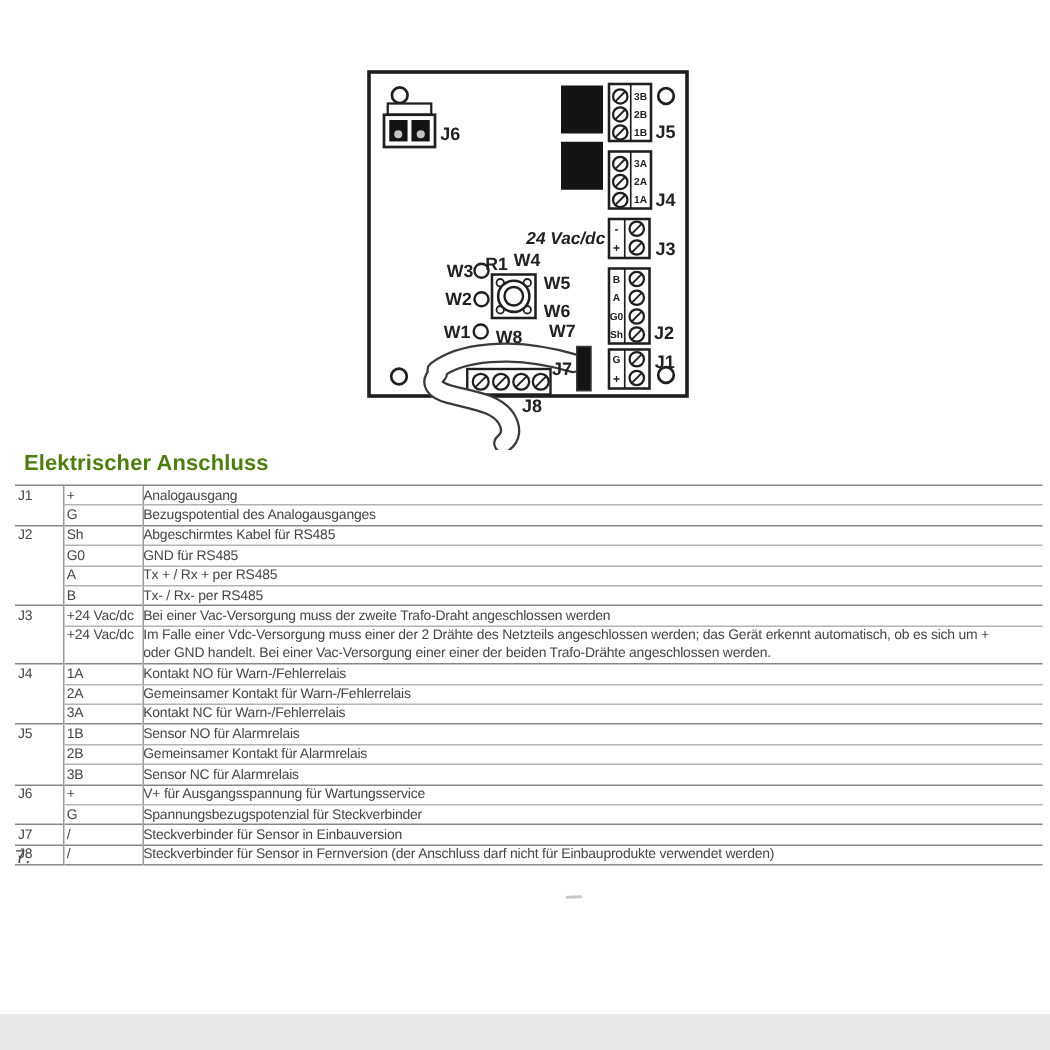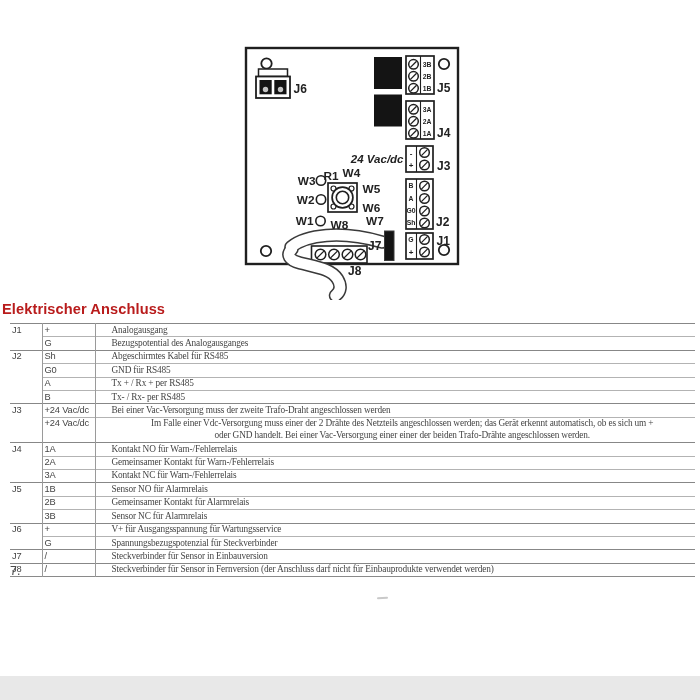--- a/index.html
+++ b/index.html
@@ -10,43 +10,43 @@
   
   .diagram-wrap{position:absolute;left:0;top:0;width:700px;height:300px;}
   svg text{fill:#222;}
   .jlabel{font:bold 12px "Liberation Sans",sans-serif;}
   .wlabel{font:bold 11.8px "Liberation Sans",sans-serif;}
   .pinlabel{font:bold 6.8px "Liberation Sans",sans-serif;}
   .pinlabel-lg{font:bold 8px "Liberation Sans",sans-serif;}
   .vaclabel{font:italic bold 11.5px "Liberation Sans",sans-serif;}
   
   .section-title{
-    position:absolute;left:2px;top:301px;font-size:14.6px;font-weight:bold;
-    color:#b91c1c;letter-spacing:.1px;
+    position:absolute;left:16px;top:301px;font-size:14.6px;font-weight:bold;
+    color:#4d7c0f;letter-spacing:.1px;
   }
   
   .conn-table{
     position:absolute;left:10px;top:323px;width:685px;
     border-collapse:collapse;table-layout:fixed;
     border-bottom:1px solid #8a8a8a;
   }
   .conn-table col.c1{width:32px;}
   .conn-table col.c2{width:53px;}
   .conn-table td{
     font-size:9.3px;letter-spacing:-0.15px;color:#454545;
     height:11.6px;line-height:11.9px;vertical-align:top;
     padding:0.5px 2px 0 2px;overflow:hidden;white-space:nowrap;
   }
-  .conn-table td.col-desc{white-space:normal;padding-left:16px;font-family:Liberation Serif, serif;}
+  .conn-table td.col-desc{white-space:normal;padding-left:0;}
   .conn-table td.col-conn{border-right:1px solid #9a9a9a;}
   .conn-table td.col-pin{border-right:1px solid #9a9a9a;}
   .conn-table tr td.col-pin,
   .conn-table tr td.col-desc{border-top:1px solid #b3b3b3;}
   .conn-table tr.group-start td{border-top:1px solid #878787;}
-  .desc-line{display:block;text-align:center;}
+  .desc-line{display:block;}
   
   .instruction{
     position:absolute;left:10px;top:564px;width:600px;
     font-size:12.4px;color:#4a4a4a;display:flex;
   }
   .instruction .num{width:22px;flex:0 0 22px;}
   .artifact-dash{
     position:absolute;left:377px;top:597px;width:11px;height:2px;
     background:#c9c9c9;border-radius:1px;transform:rotate(-3deg);
   }

